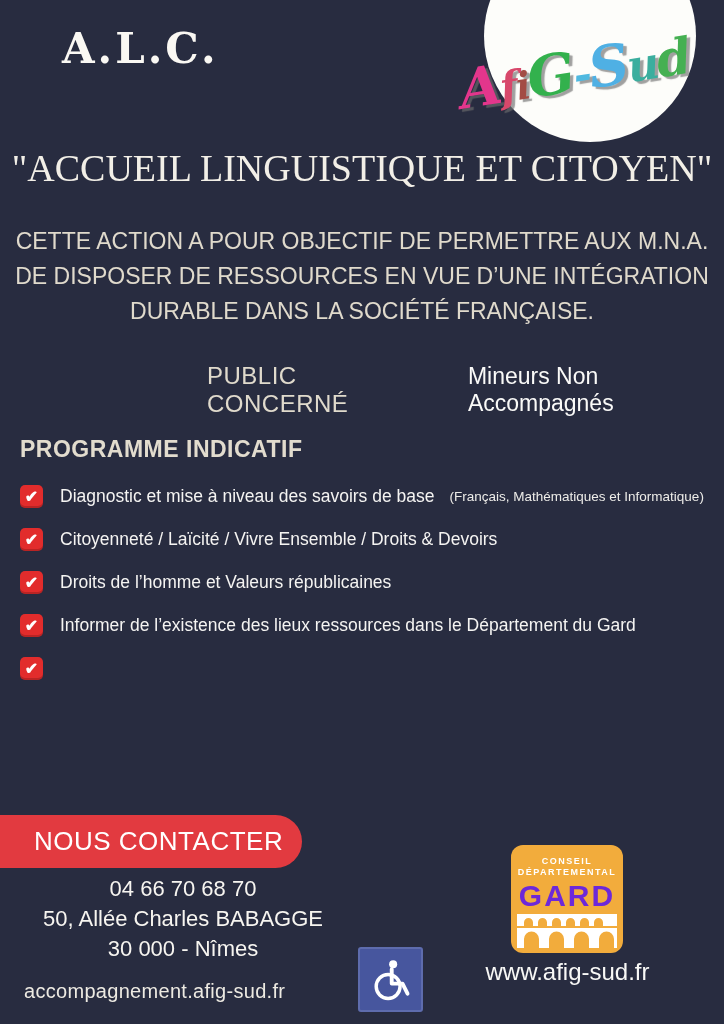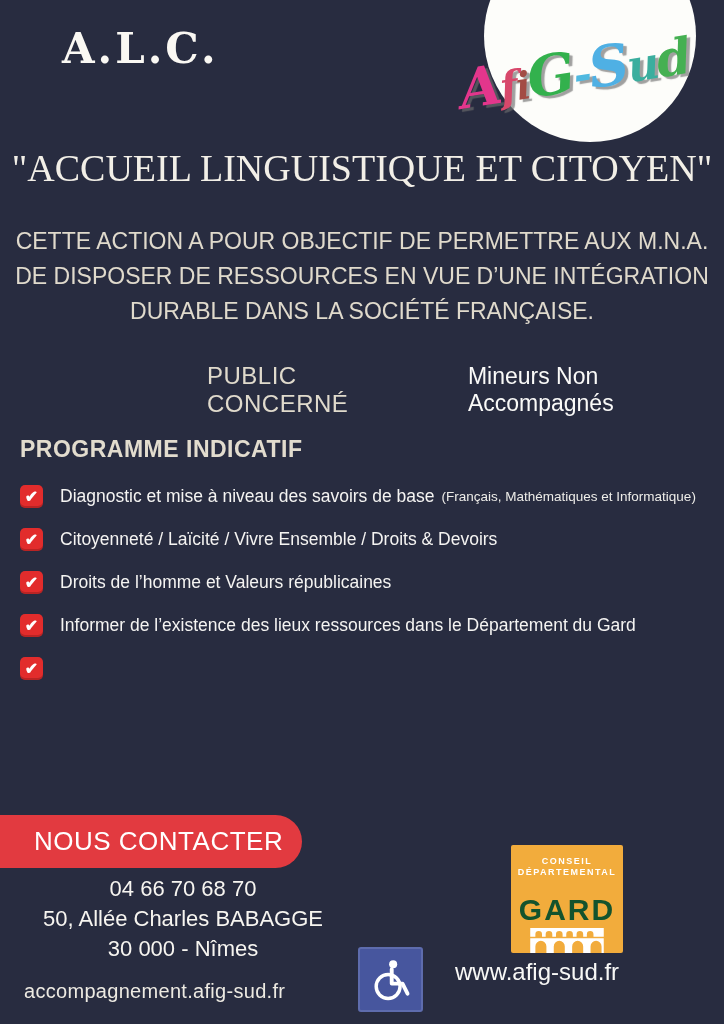--- a/index.html
+++ b/index.html
@@ -74,21 +74,21 @@
   .checklist { position: absolute; left: 20px; top: 484px; width: 700px; }
   .check-row { display: flex; align-items: center; margin-bottom: 18px; height: 25px; }
   .checkbox {
     flex: 0 0 auto; width: 23px; height: 23px; margin-right: 17px;
     background: #E22C2C; border-radius: 5px;
     color: #FFFFFF; font-size: 16px; font-weight: 700;
     display: flex; align-items: center; justify-content: center;
     box-shadow: inset 0 -2px 0 rgba(0,0,0,0.18);
   }
   .check-text { font-size: 17.5px; color: #F5F4F2; white-space: nowrap; }
-  .check-note { font-size: 13.5px; color: #EDECE8; margin-left: 7px; white-space: nowrap; }
+  .check-note { font-size: 13.5px; color: #EDECE8; margin-left: 15px; white-space: nowrap; }
 
   
   .contact-pill {
     position: absolute; left: 0; top: 815px; width: 302px; height: 53px;
     background: #E23A40; border-radius: 0 27px 27px 0;
     display: flex; align-items: center; padding-left: 34px; box-sizing: border-box;
     color: #FFFFFF; font-size: 26px; letter-spacing: 0.5px;
   }
   .contact-block {
     position: absolute; left: 4px; top: 874px; width: 358px;
@@ -104,31 +104,31 @@
   .access-icon {
     position: absolute; left: 358px; top: 947px; width: 65px; height: 65px;
     background: #47569E; border: 2px solid #5E6CAD; border-radius: 3px;
     box-sizing: border-box;
     display: flex; align-items: center; justify-content: center;
   }
 
   
   .gard-logo {
     position: absolute; left: 511px; top: 845px; width: 112px; height: 108px;
-    background: #F2AC3C; border-radius: 2px;
+    background: #F2AC3C; border-radius: 12px;
     display: flex; flex-direction: column; align-items: center;
     padding-top: 11px; box-sizing: border-box; overflow: hidden;
   }
   .gard-line { color: #FFFFFF; font-size: 9px; font-weight: 700; letter-spacing: 1.5px; line-height: 11px; }
-  .gard-name { color: #14532d; font-size: 30px; font-weight: 700; letter-spacing: 2px; line-height: 32px; margin-top: 16px; }
+  .gard-name { color: #6d28d9; font-size: 30px; font-weight: 700; letter-spacing: 2px; line-height: 32px; margin-top: 2px; }
   .gard-aqueduct { margin-top: 2px; }
 
   .site-right {
     position: absolute; left: 455px; top: 958px; width: 225px;
-    font-size: 24px; color: #F8F8F6;
+    text-align: center; font-size: 24px; color: #F8F8F6;
   }
 </style>
 </head>
 <body>
 
 <div class="poster">
 
   <div class="alc">A.L.C.</div>
 
   <div class="logo-circle"></div>

